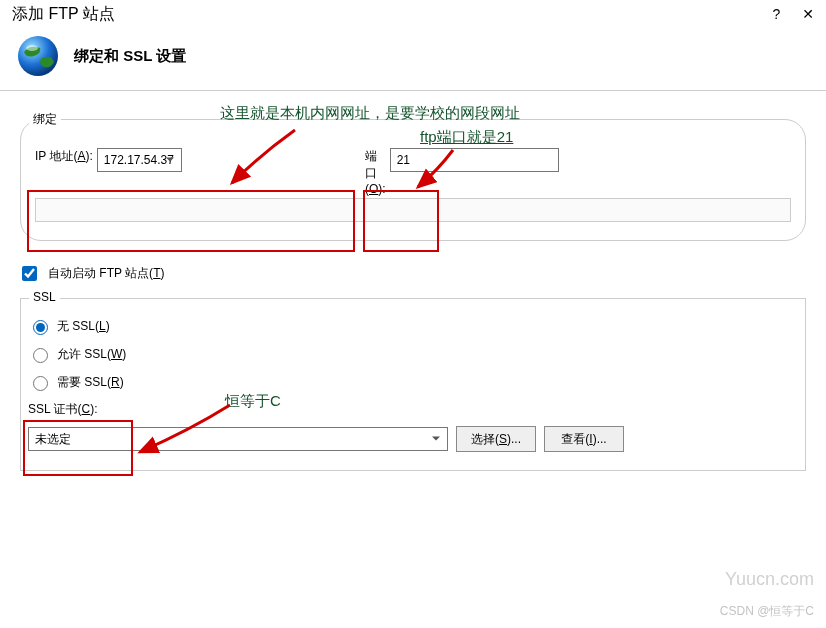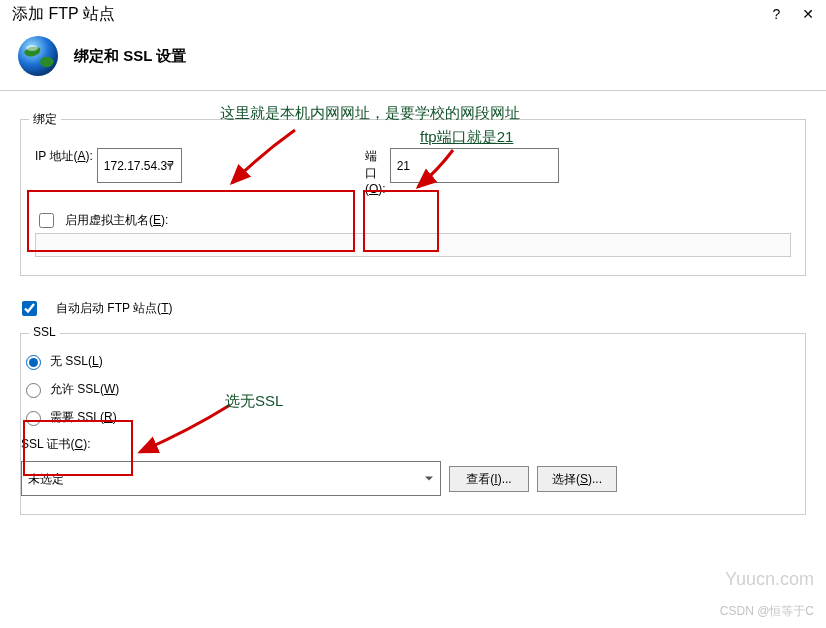--- a/index.html
+++ b/index.html
@@ -61,21 +61,21 @@
   .field { display: flex; flex-direction: row; gap: 4px; }
   .ip-field { width: 320px; }
   .port-field { width: 74px; }
   label.fld { font-size: 12px; }
   select, input[type=text] {
     font-family: inherit;
     font-size: 12px;
     padding: 3px 6px;
     border: 1px solid #767676;
     background: #fff;
-    height: 35px;
+    height: 24px;
   }
   select { appearance: none; background: #fff; }
   .select-wrap { position: relative; }
   .select-wrap::after {
     content: "";
     position: absolute;
     right: 8px; top: 50%;
     transform: translateY(-30%);
     border: 4px solid transparent;
     border-top-color: #555;
@@ -89,22 +89,22 @@
     border: 1px solid #ccc; background: #fafafa; color: #aaa;
     height: 24px; margin-top: 2px; width: 100%; padding: 3px 6px;
   }
   .red-box {
     position: absolute;
     border: 2px solid #d00000;
     pointer-events: none;
     z-index: 10;
   }
   .u { text-decoration: underline; }
-  .auto-start { margin: 0 0 14px 0; display: flex; align-items: center; gap: 16px; }
-  .ssl-block { padding-left: 0; }
+  .auto-start { margin: 0 0 14px 0; display: flex; align-items: center; gap: 8px; }
+  .ssl-block { padding-left: 7px; }
   .ssl-title { font-size: 12px; margin-bottom: 10px; }
   .radio-row { display: flex; align-items: center; gap: 6px; margin-bottom: 10px; }
   .ssl-cert-label { margin-top: 6px; }
   .ssl-bottom-row { display: flex; gap: 8px; align-items: center; margin-top: 8px; }
   .btn {
     border: 1px solid #888;
     background: #efefef;
     font-size: 12px;
     padding: 4px 14px;
     height: 26px;
@@ -151,21 +151,21 @@
     <path d="M8 18 Q14 10 24 14 Q26 19 18 22 Q10 24 8 18Z" fill="#2a8a2a"></path>
     <path d="M26 24 Q35 20 38 28 Q34 36 26 32 Q22 28 26 24Z" fill="#2a8a2a"></path>
     <ellipse cx="16" cy="14" rx="6" ry="3" fill="rgba(255,255,255,0.5)"></ellipse>
   </svg>
   <div class="page-title">绑定和 SSL 设置</div>
 </div>
 <div class="hr"></div>
 
 <div class="annotation" style="left:220px; top:104px;">这里就是本机内网网址，是要学校的网段网址</div>
 <div class="annotation" style="left:420px; top:128px;text-decoration:underline;">ftp端口就是21</div>
-<div class="annotation" style="left:225px; top:392px;">选无SSL</div>
+<div class="annotation" style="left:225px; top:392px;">恒等于C</div>
 
 <svg class="arrow-svg" style="left:220px; top:125px;" width="90" height="70">
   <defs>
       <marker id="ah1" markerWidth="8" markerHeight="8" refX="6" refY="3" orient="auto">
         <path d="M0,0 L7,3 L0,6 Z" fill="#d00000"></path>
       </marker>
     </defs>
   <path d="M75 5 Q40 30 12 58" stroke="#d00000" stroke-width="3" fill="none" marker-end="url(#ah1)"></path>
 </svg>
 <svg class="arrow-svg" style="left:408px; top:145px;" width="60" height="50">
@@ -184,21 +184,21 @@
     </defs>
   <path d="M100 5 Q60 30 10 52" stroke="#d00000" stroke-width="3" fill="none" marker-end="url(#ah3)"></path>
 </svg>
 
 <div class="red-box" style="left:27px; top:190px; width:328px; height:62px;"></div>
 <div class="red-box" style="left:363px; top:190px; width:76px; height:62px;"></div>
 <div class="red-box" style="left:23px; top:420px; width:110px; height:56px;"></div>
 
 <div class="content">
 
-  <fieldset class="group" style="margin-top:18px;">
+  <fieldset class="group" style="margin-top:18px;border-radius:21px;">
     <span class="group-label">绑定</span>
 
     <div class="row">
       <div class="field ip-field">
         <label class="fld">
           <span>IP 地址(</span><span class="u">A</span><span>):</span>
         </label>
         <div class="select-wrap">
           <select style="width:100%;">
             <option>172.17.54.37</option>
@@ -206,26 +206,20 @@
         </div>
       </div>
       <div class="field port-field">
         <label class="fld">
           <span>端口(</span><span class="u">O</span><span>):</span>
         </label>
         <input type="text" value="21" style="">
       </div>
     </div>
 
-    <div class="chk-row">
-      <input type="checkbox" style="">
-      <label>
-        <span>启用虚拟主机名(</span><span class="u">E</span><span>):</span>
-      </label>
-    </div>
 
     <input class="disabled-input" disabled="" style="">
   </fieldset>
 
   <div class="auto-start">
     <input type="checkbox" checked="" style="">
     <label>
       <span>自动启动 FTP 站点(</span><span class="u">T</span><span>)</span>
     </label>
   </div>
@@ -255,24 +249,24 @@
     <div class="ssl-cert-label">
       <span>SSL 证书(</span><span class="u">C</span><span>):</span>
     </div>
     <div class="ssl-bottom-row">
       <div class="select-wrap" style="flex:1; max-width:420px;">
         <select style="width:100%;">
           <option>未选定</option>
         </select>
       </div>
       <button class="btn">
+        <span>选择(</span><span class="u">S</span><span>)...</span>
+      </button>
+      <button class="btn">
         <span>查看(</span><span class="u">I</span><span>)...</span>
       </button>
-      <button class="btn">
-        <span>选择(</span><span class="u">S</span><span>)...</span>
-      </button>
     </div>
   </fieldset>
 
 </div>
 
 <div class="watermark1">Yuucn.com</div>
 <div class="watermark2">CSDN @恒等于C</div>
 
 </body></html>

